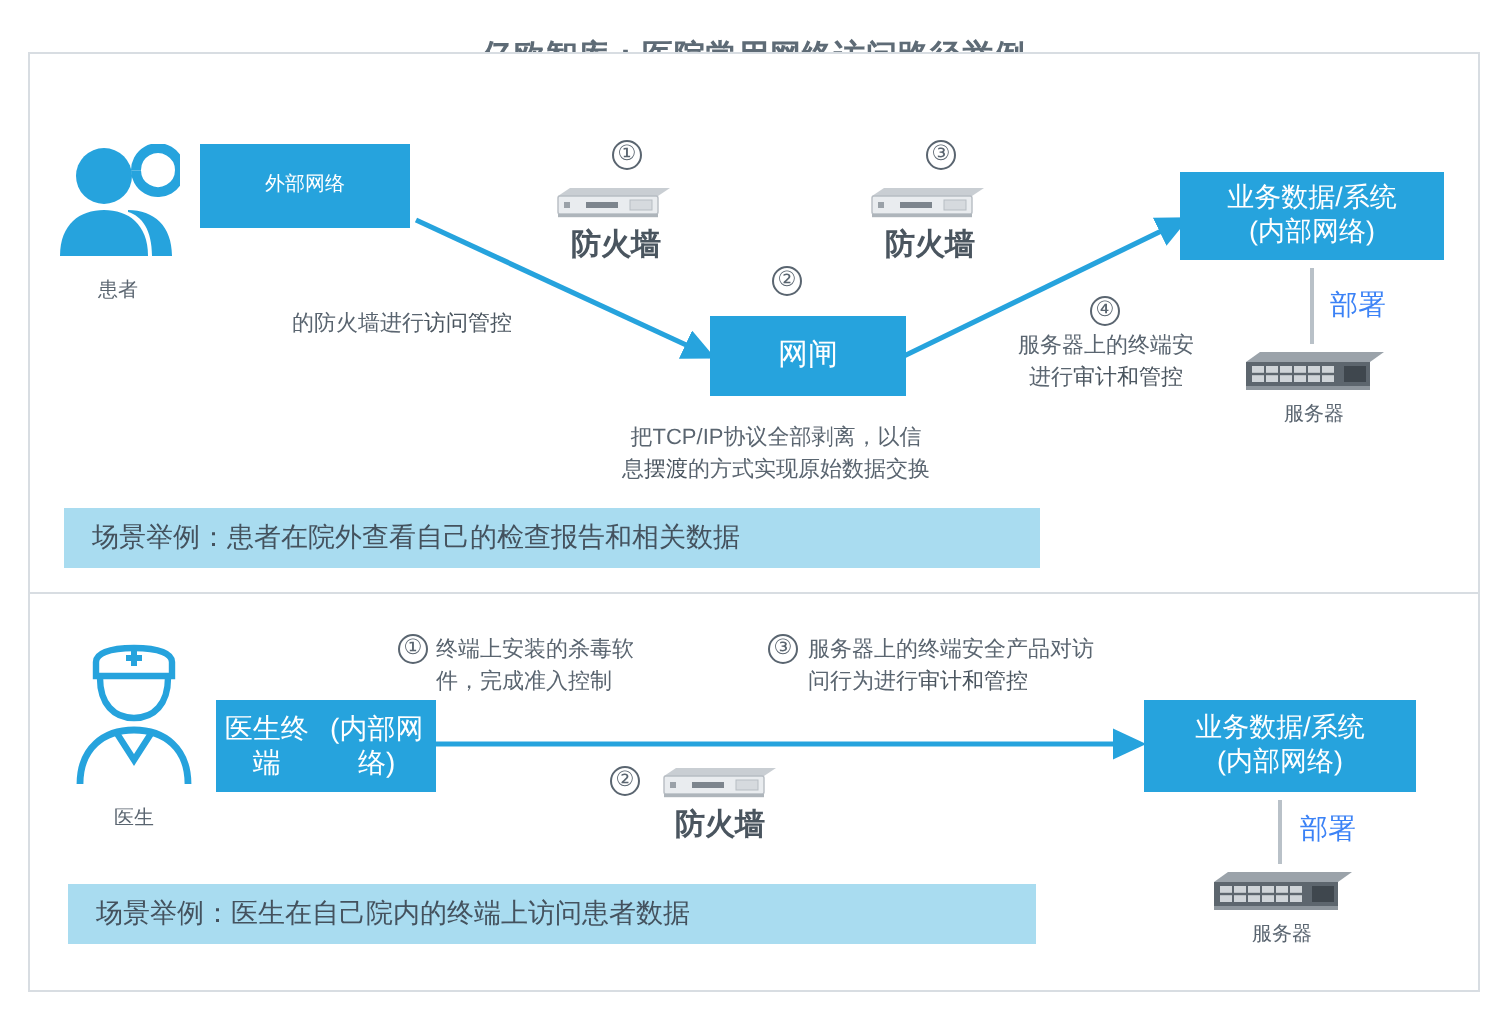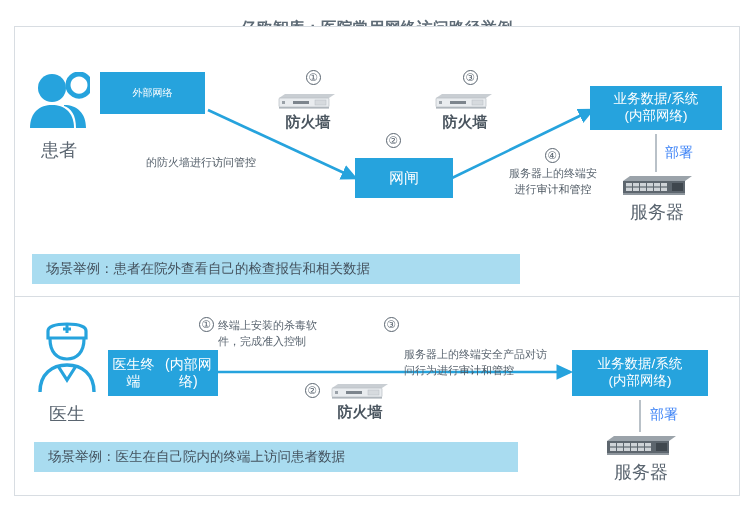--- a/index.html
+++ b/index.html
@@ -32,21 +32,21 @@
   }
 
   
   .abs{position:absolute;}
   .blue-box{
     position:absolute;background:#26a3dd;color:#ffffff;
     display:flex;align-items:center;justify-content:center;
     text-align:center;line-height:1.25;font-size:14px;
   }
   .node-label{
-    position:absolute;font-size:18px;color:#5a6570;text-align:center;
+    position:absolute;font-size:10px;color:#5a6570;text-align:center;
   }
   .desc{
     position:absolute;font-size:11px;line-height:1.45;color:#5a6570;
   }
   .desc b{font-weight:normal;color:#4a555f;}
   .num{
     position:absolute;width:15px;height:15px;border:1.3px solid #5a6570;
     border-radius:50%;font-size:10.5px;line-height:13px;text-align:center;
     color:#5a6570;box-sizing:border-box;
   }
@@ -159,20 +159,26 @@
     <rect x="3" y="19" width="62" height="2" fill="#8e969d"></rect>
   </svg>
   <div class="node-label" style="left:618px;top:200px;width:78px;">服务器</div>
 
   <div class="desc" style="left:146px;top:155px;width:160px;">
     <div>
       <span>的防火墙进行</span><b>访问管控</b>
     </div>
   </div>
 
+  <div class="desc" style="left:282px;top:212px;width:212px;text-align:center;">
+    <div>把TCP/IP协议全部剥离，以信</div>
+    <div>
+      <span>息</span><b>摆渡</b><span>的方式实现原始数据交换</span>
+    </div>
+  </div>
 
   <div class="num" style="left:545px;top:148px;">④</div>
   <div class="desc" style="left:497px;top:166px;width:112px;text-align:center;">
     <div>服务器上的终端安</div>
     <div>
       <span>进行</span><b>审计和管控</b>
     </div>
   </div>
 
   <div class="scene" style="left:32px;top:254px;width:488px;height:30px;">
@@ -195,21 +201,21 @@
     <span>(内部网络)</span>
   </div>
 
   <div class="num" style="left:199px;top:317px;">①</div>
   <div class="desc" style="left:218px;top:318px;width:130px;">
     <div>终端上安装的杀毒软</div>
     <div>件，完成准入控制</div>
   </div>
 
   <div class="num" style="left:384px;top:317px;">③</div>
-  <div class="desc" style="left:404px;top:318px;width:168px;margin-top:29px;">
+  <div class="desc" style="left:404px;top:318px;width:168px;">
     <div>服务器上的终端安全产品对访</div>
     <div>
       <span>问行为进行</span><b>审计和管控</b>
     </div>
   </div>
 
   <div class="num" style="left:305px;top:383px;">②</div>
   <svg class="fw" style="left:330px;top:382px;" viewBox="0 0 60 18">
     <path d="M2,6 L8,2 L58,2 L52,6 Z" fill="#c9ced3"></path>
     <rect x="2" y="6" width="50" height="9" rx="1" fill="#e9ecef" stroke="#b7bdc3" stroke-width="0.7"></rect>

